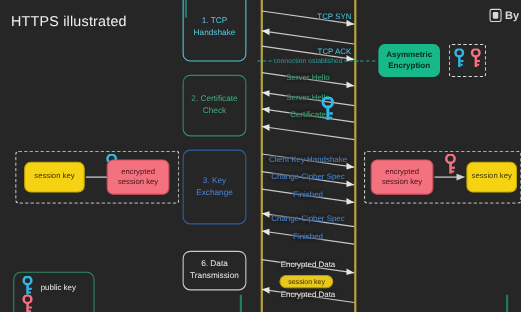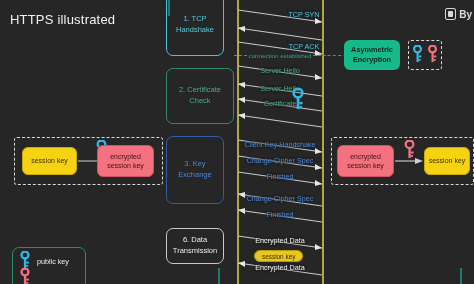--- a/index.html
+++ b/index.html
@@ -42,21 +42,21 @@
 
   
   .stage {
     position:absolute; left:166px;
     display:flex; align-items:center; justify-content:center;
     text-align:center; border-radius:7px;
     font-size:7.5px; line-height:1.45; padding:2px 4px;
     border-width:1.2px; border-style:solid;
   }
   .stage-1 { top:-6px;  height:62px; width:58px; border-color:#4fc3d9; color:#5bc8dd; }
-  .stage-2 { top:68px;  height:56px; width:68px; border-color:#2f8a63; color:#3fb07e; }
+  .stage-2 { top:68px;  height:56px; width:58px; border-color:#2f8a63; color:#3fb07e; }
   .stage-3 { top:136px; height:68px; width:58px; border-color:#2e5f9e; color:#4a86d4; }
   .stage-4 { top:228px; height:36px; width:58px; border-color:#c9c9c9; color:#eaeaea; }
 
   
   .lifeline {
     position:absolute; top:-8px; height:300px; width:1.6px;
     background:#b3a63a;
   }
   .lifeline.left  { left:237px; }
   .lifeline.right { left:322px; }

